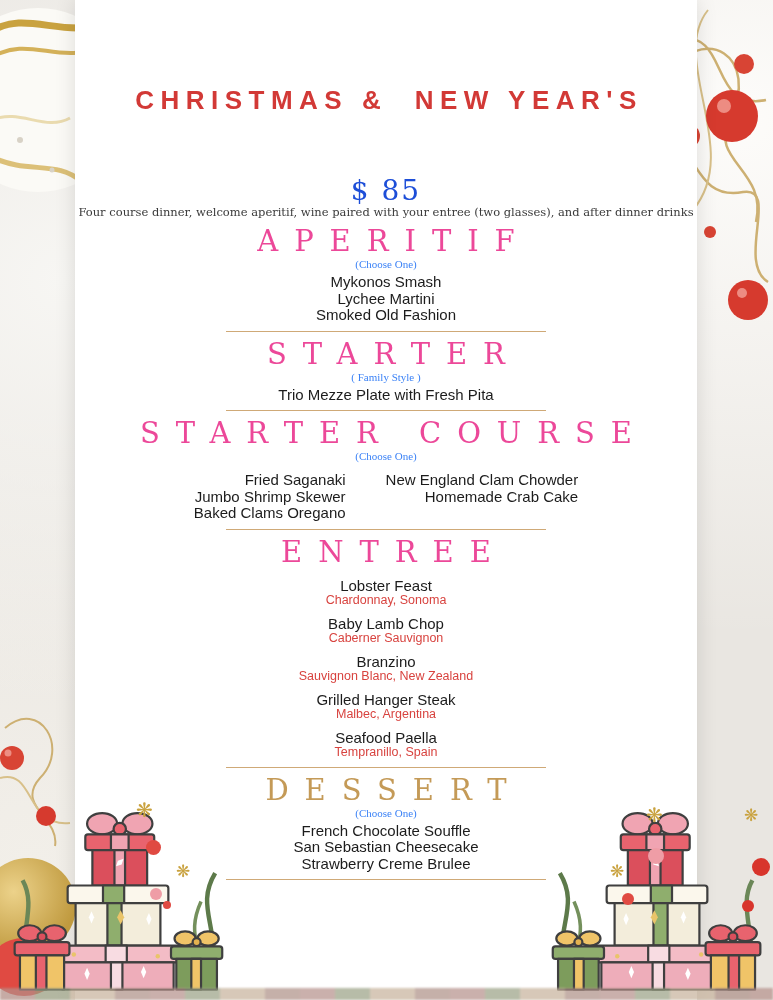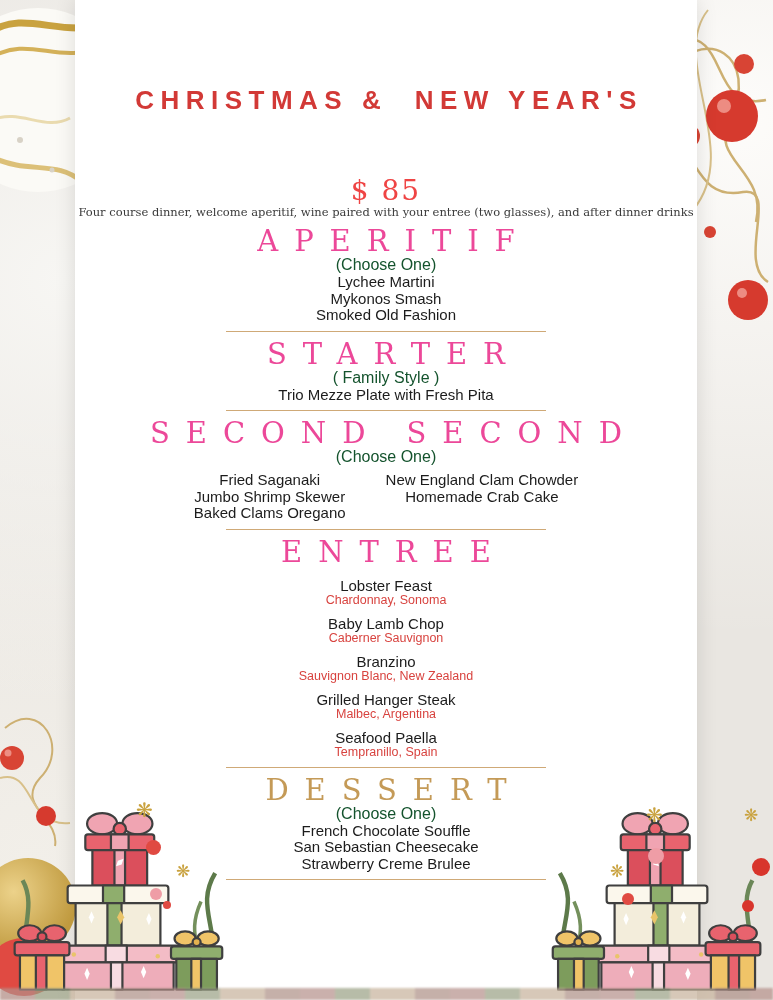--- a/index.html
+++ b/index.html
@@ -14,34 +14,34 @@
   }
   .card{
     position:absolute;left:75px;top:0;width:622px;height:1000px;
     background:#ffffff;box-shadow:0 0 20px rgba(0,0,0,.12);
     z-index:2;text-align:center;padding-top:25px;box-sizing:border-box;
   }
   .main-title{
     color:#d23936;font-weight:700;font-size:26px;line-height:30px;
     letter-spacing:6.5px;white-space:pre-wrap;padding-left:6px;
   }
-  .price{font-family:"DejaVu Serif",serif;color:#ef4444;font-size:28px;line-height:30px;margin-top:1px;letter-spacing:2px;}
+  .price{font-family:"DejaVu Serif",serif;color:#1d4ed8;font-size:28px;line-height:30px;margin-top:1px;letter-spacing:2px;}
   .small-note{font-family:"DejaVu Serif",serif;color:#3a3a3a;font-size:11.5px;line-height:13px;white-space:pre-wrap;}
   .small-note.first{margin-top:-1px;}
   .section{margin-top:6px;}
   .section-title{
     font-family:"DejaVu Serif",serif;color:#ec4899;font-weight:400;
     font-size:29px;line-height:32px;letter-spacing:.55em;padding-left:.55em;
   }
   .section-title.gold{color:#c49a57;}
-  .choose-note{font-family:Liberation Sans, sans-serif;color:#14532d;font-size:16px;line-height:15px;}
+  .choose-note{font-family:Liberation Serif, serif;color:#3b82f6;font-size:11px;line-height:15px;}
   .item{font-size:15px;line-height:16.5px;color:#1c1c1c;}
   .items{margin-top:2px;}
   .divider{width:320px;border-top:1px solid #cfa977;margin:7px auto 6px;}
-  .cols{display:flex;justify-content:center;gap:40px;margin-top:8px;}
+  .cols{display:flex;justify-content:center;gap:40px;margin-top:8px;text-align:right;}
   .col{flex:0 0 auto;}
   .entree-item{margin-bottom:8px;}
   .entree-item .name{font-size:15px;line-height:17px;color:#1c1c1c;}
   .wine{font-size:12.5px;line-height:13px;color:#d8433f;}
   .entree-items{margin-top:9px;}
   .deco{position:absolute;z-index:1;}
   .gifts{position:absolute;z-index:3;width:212px;height:200px;bottom:3px;}
   .gifts-left{left:12px;}
   .gifts-right{right:10px;transform:scaleX(-1);}
   .gold-ball{position:absolute;left:-20px;top:858px;width:96px;height:96px;border-radius:50%;z-index:2;
@@ -96,38 +96,38 @@
     <div class="main-title">
       <div>CHRISTMAS &amp;  NEW YEAR'S</div>
     </div>
     <div class="price">$ 85</div>
     <div class="small-note">Four course dinner, welcome aperitif, wine paired with your entree (two glasses), and after dinner drinks</div>
 
     <div class="section">
       <div class="section-title">APERITIF</div>
       <div class="choose-note">(Choose One)</div>
       <div class="items">
+        <div class="item">Mykonos Smash</div>
         <div class="item">Lychee Martini</div>
-        <div class="item">Mykonos Smash</div>
         <div class="item">Smoked Old Fashion</div>
       </div>
     </div>
     <div class="divider"></div>
 
     <div class="section">
       <div class="section-title">STARTER</div>
       <div class="choose-note">( Family Style )</div>
       <div class="items">
         <div class="item">Trio Mezze Plate with Fresh Pita</div>
       </div>
     </div>
     <div class="divider"></div>
 
     <div class="section">
-      <div class="section-title">SECOND SECOND</div>
+      <div class="section-title">STARTER COURSE</div>
       <div class="choose-note">(Choose One)</div>
       <div class="cols">
         <div class="col">
           <div class="item">Fried Saganaki</div>
           <div class="item">Jumbo Shrimp Skewer</div>
           <div class="item">Baked Clams Oregano</div>
         </div>
         <div class="col">
           <div class="item">New England Clam Chowder</div>
           <div class="item">Homemade Crab Cake</div>

